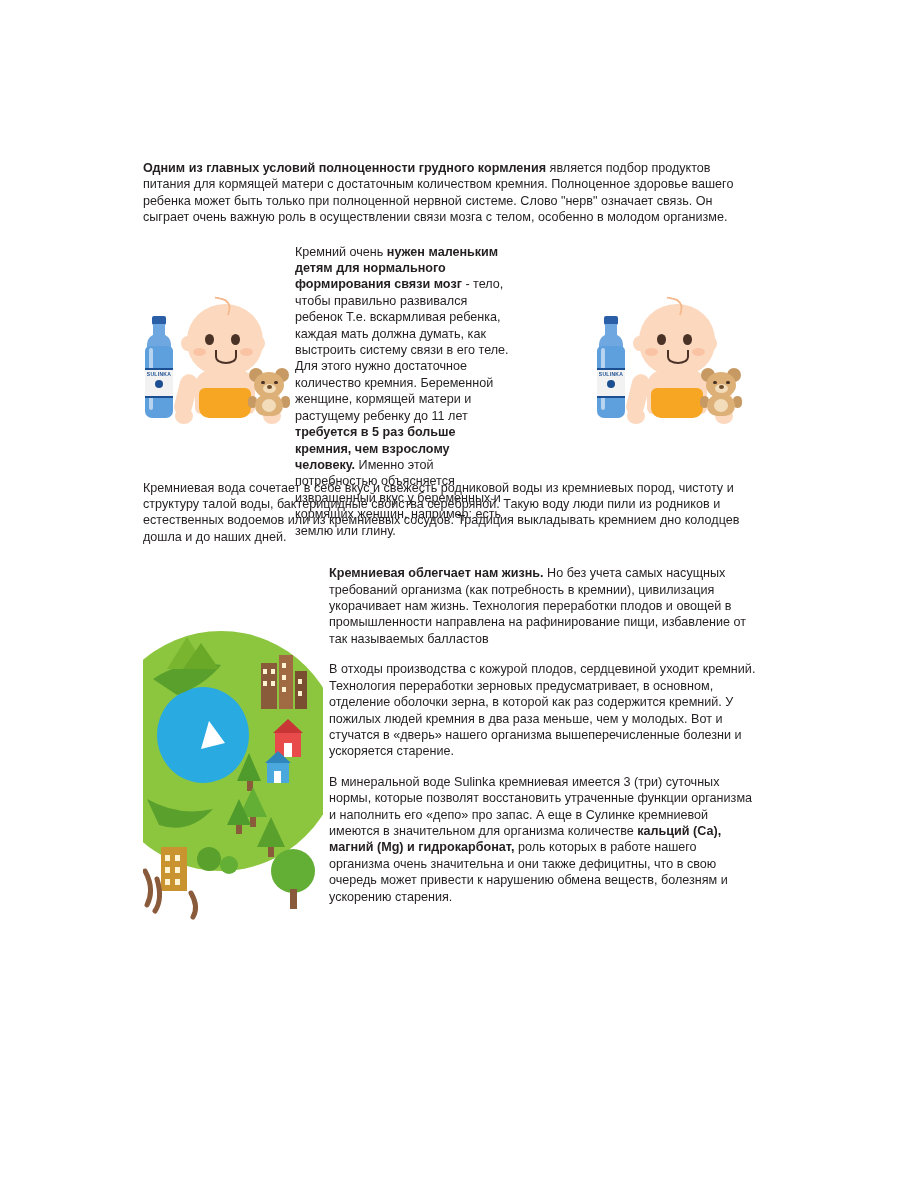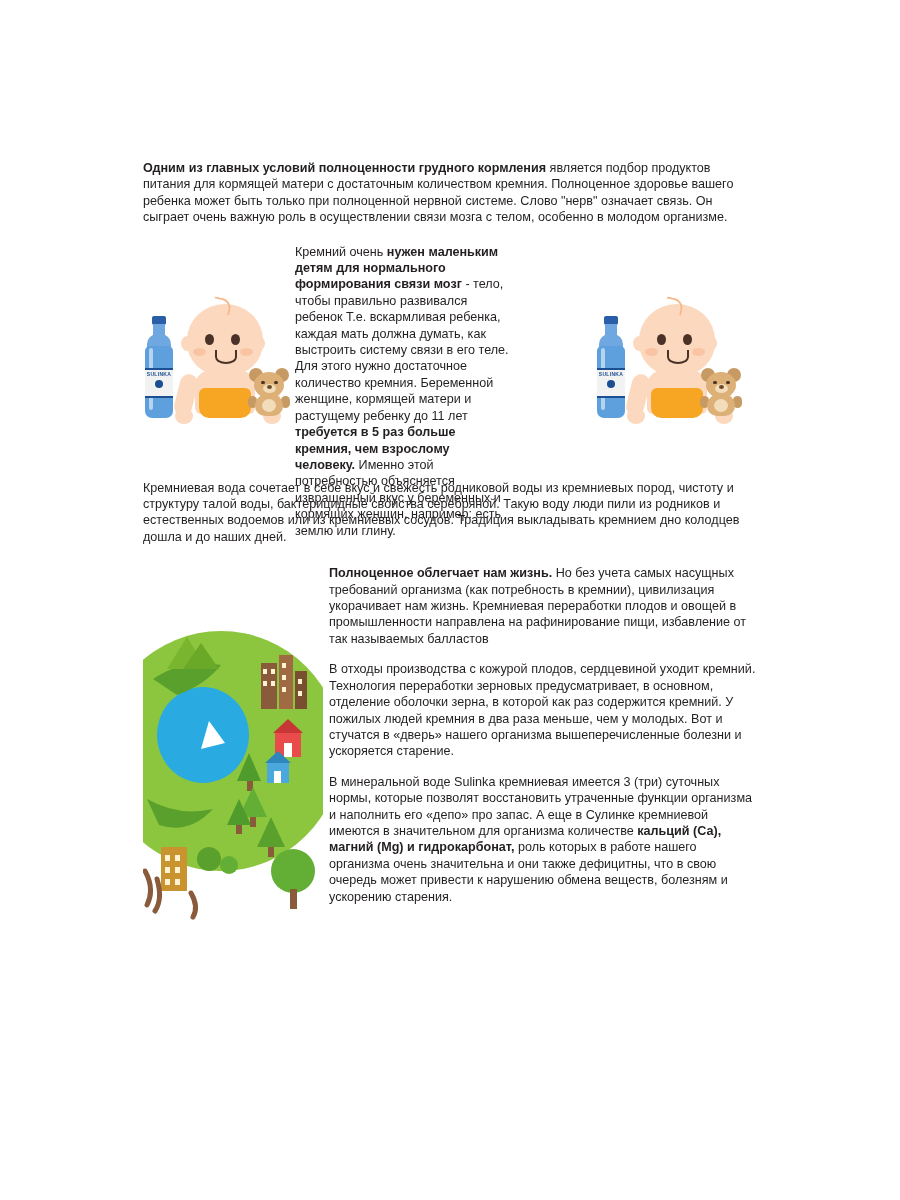--- a/index.html
+++ b/index.html
@@ -496,20 +496,20 @@
           <path d="M2 268 q10 18 2 34" stroke="#8a5b3b" stroke-width="5" fill="none" stroke-linecap="round"></path>
           <path d="M14 276 q6 20 -2 32" stroke="#8a5b3b" stroke-width="5" fill="none" stroke-linecap="round"></path>
           <path d="M48 290 q8 14 2 24" stroke="#8a5b3b" stroke-width="5" fill="none" stroke-linecap="round"></path>
 
           <circle cx="66" cy="256" r="12" fill="#5aa02c"></circle>
           <circle cx="86" cy="262" r="9" fill="#63ae34"></circle>
         </svg>
       </div>
 
       <div class="sec4-text">
-        <p><span class="b">Полноценное облегчает нам жизнь.</span><span> Но без учета самых насущных требований организма (как потребность в кремнии), цивилизация укорачивает нам жизнь. Кремниевая переработки плодов и овощей в промышленности направлена на рафинирование пищи, избавление от так называемых балластов</span></p>
+        <p><span class="b">Кремниевая облегчает нам жизнь.</span><span> Но без учета самых насущных требований организма (как потребность в кремнии), цивилизация укорачивает нам жизнь. Технология переработки плодов и овощей в промышленности направлена на рафинирование пищи, избавление от так называемых балластов</span></p>
         <p>В отходы производства с кожурой плодов, сердцевиной уходит кремний. Технология переработки зерновых предусматривает, в основном, отделение оболочки зерна, в которой как раз содержится кремний. У пожилых людей кремния в два раза меньше, чем у молодых. Вот и стучатся в «дверь» нашего организма вышеперечисленные болезни и ускоряется старение.</p>
         <p><span>В минеральной воде Sulinka кремниевая имеется 3 (три) суточных нормы, которые позволят восстановить утраченные функции организма и наполнить его «депо» про запас. А еще в Сулинке кремниевой имеются в значительном для организма количестве </span><span class="b">кальций (Са), магний (Mg) и гидрокарбонат,</span><span> роль которых в работе нашего организма очень значительна и они также дефицитны, что в свою очередь может привести к нарушению обмена веществ, болезням и ускорению старения.</span></p>
       </div>
     </div>
 
   </div>
 </div>
 
 </body></html>

